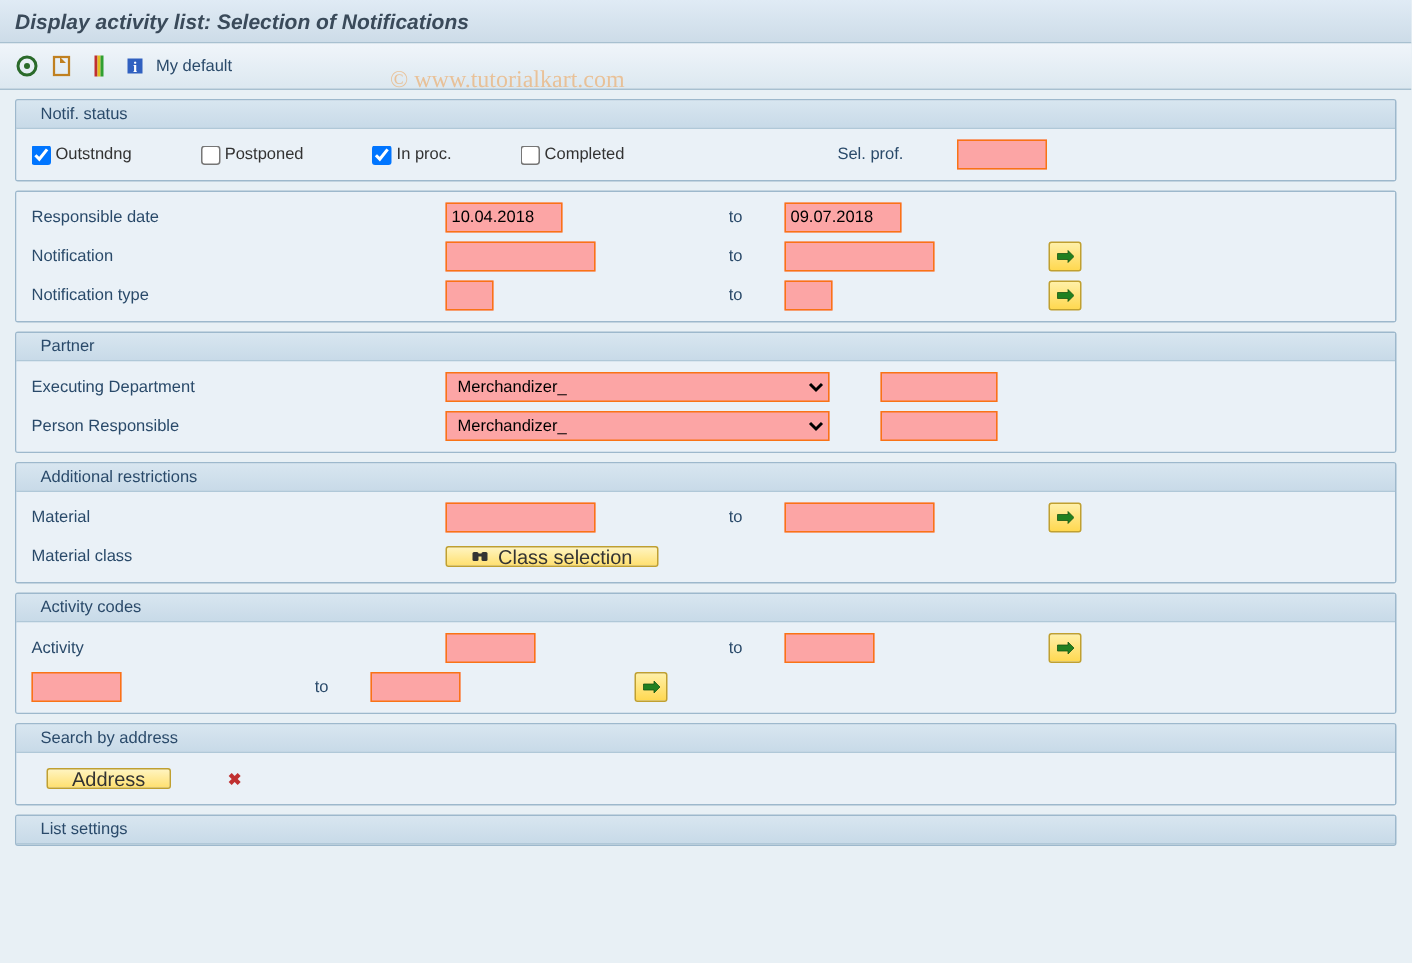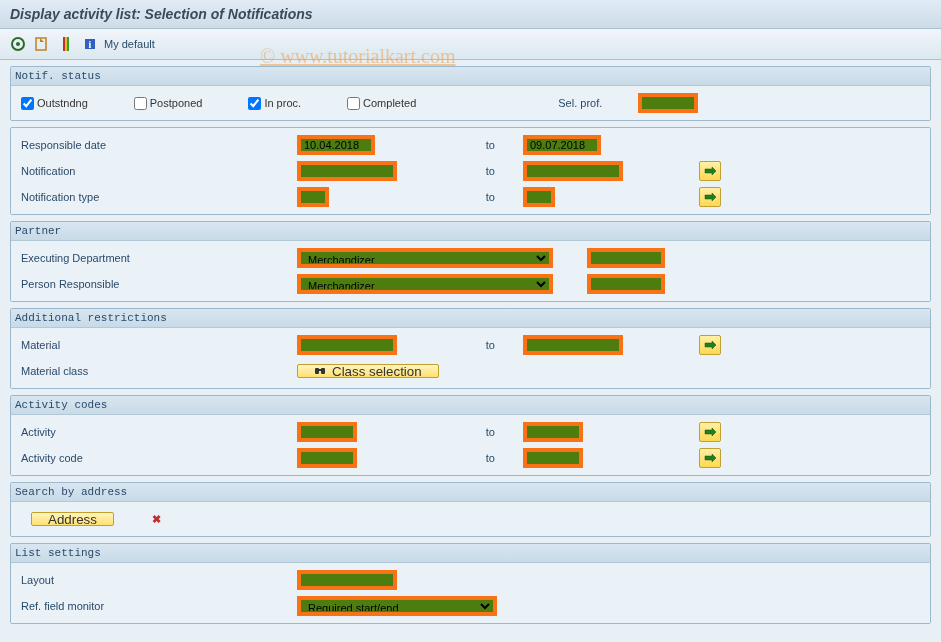--- a/index.html
+++ b/index.html
@@ -36,43 +36,41 @@
       align-items: center;
       justify-content: center;
       cursor: pointer;
       border-radius: 2px;
     }
     .tb-label { margin-left: 0; color: #2a4a6a; }
     .watermark {
       position: absolute;
       top: 45px;
       left: 260px;
-      font-size: 20px;
+      font-size: 16px;
       color: #f0a050;
       opacity: 0.55;
       pointer-events: none;
       font-family: serif;
-      text-decoration: underline;
     }
     .content {
       padding: 6px 10px;
     }
     .group {
       border: 1px solid #9db8cc;
       margin-bottom: 6px;
       background: #e4edf4;
       border-radius: 2px;
     }
     .group-header {
       background: linear-gradient(#d8e6f0, #c8dae8);
-      padding: 3px 4px;
+      padding: 3px 16px;
       font-size: 11px;
       color: #2a4a6a;
       border-bottom: 1px solid #b0c8d8;
-      font-family: Liberation Mono, monospace;
     }
     .group-body {
       padding: 6px 10px;
       background: #eaf1f7;
     }
     .row {
       display: flex;
       align-items: center;
       margin-bottom: 4px;
       min-height: 22px;
@@ -83,22 +81,22 @@
       width: 248px;
       color: #2a4a6a;
     }
     .checkbox-pair {
       display: inline-flex;
       align-items: center;
       margin-right: 18px;
     }
     .checkbox-pair input { margin-right: 3px; }
     input[type="text"], select {
-      border: 4px solid #f97316;
-      background: #4d7c0f;
+      border: 1px solid #f97316;
+      background: #fca5a5;
       height: 20px;
       padding: 1px 3px;
       font-size: 11px;
       font-family: inherit;
     }
     .inp-xs { width: 32px; }
     .inp-sm { width: 60px; }
     .inp-msm { width: 78px; }
     .inp-med { width: 100px; }
     select.inp-sel { width: 256px; }
@@ -293,21 +291,20 @@
         <span class="col-from"><input type="text" class="inp-sm" value="" style=""></span>
         <span class="col-to-label">to</span>
         <span class="col-to"><input type="text" class="inp-sm" value="" style=""></span>
         <span class="arrow-btn">
           <svg viewBox="0 0 12 10">
               <path d="M1 3 L8 3 L8 1 L12 5 L8 9 L8 7 L1 7 Z" fill="#208020" stroke="#105010" stroke-width="0.5"></path>
             </svg>
         </span>
       </div>
       <div class="row">
-        <span class="label">Activity code</span>
         <span class="col-from"><input type="text" class="inp-sm" value="" style=""></span>
         <span class="col-to-label">to</span>
         <span class="col-to"><input type="text" class="inp-sm" value="" style=""></span>
         <span class="arrow-btn">
           <svg viewBox="0 0 12 10">
               <path d="M1 3 L8 3 L8 1 L12 5 L8 9 L8 7 L1 7 Z" fill="#208020" stroke="#105010" stroke-width="0.5"></path>
             </svg>
         </span>
       </div>
     </div>
@@ -320,27 +317,15 @@
         <button class="yellow-btn" style="margin-left:10px">
           <span>Address</span>
         </button>
         <span class="x-icon">✖</span>
       </div>
     </div>
   </div>
 
   <div class="group">
     <div class="group-header">List settings</div>
-    <div class="group-body">
-      <div class="row">
-        <span class="label">Layout</span>
-        <input type="text" class="inp-med" value="" style="">
-      </div>
-      <div class="row">
-        <span class="label">Ref. field monitor</span>
-        <select class="inp-sel" style="width:200px">
-          <option>Required start/end</option>
-        </select>
-      </div>
-    </div>
   </div>
 
 </div>
 
 </body></html>

